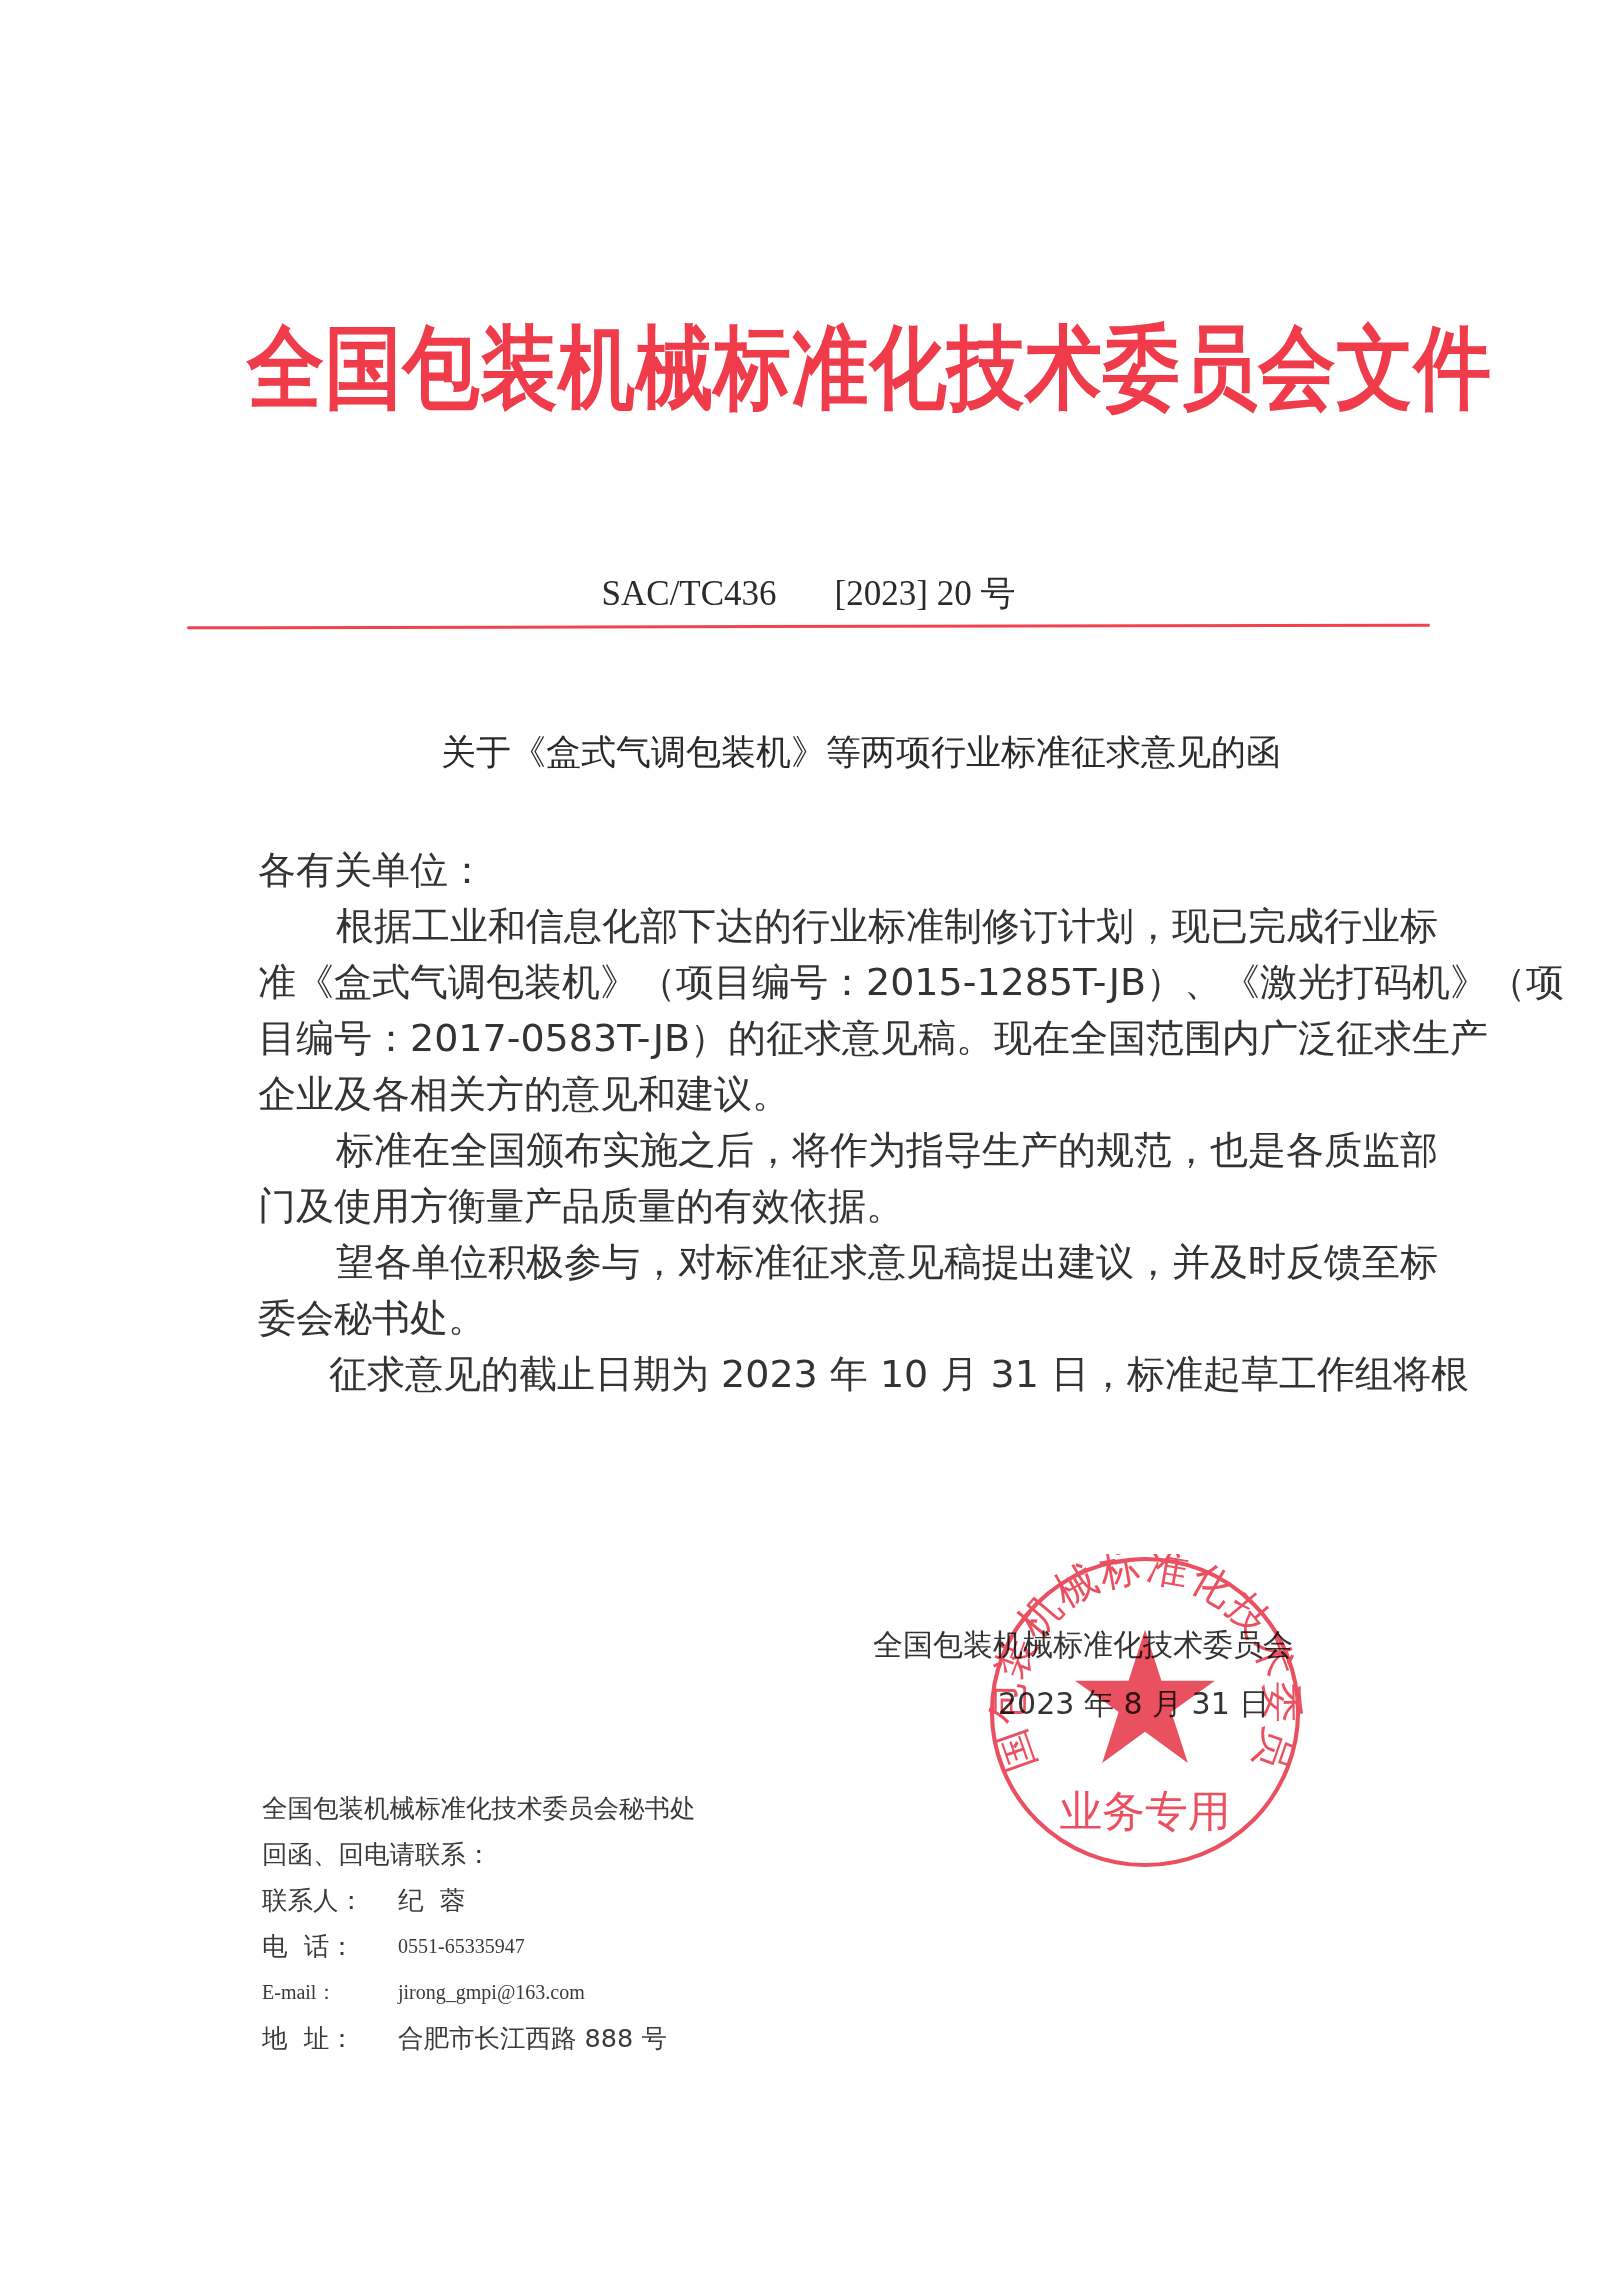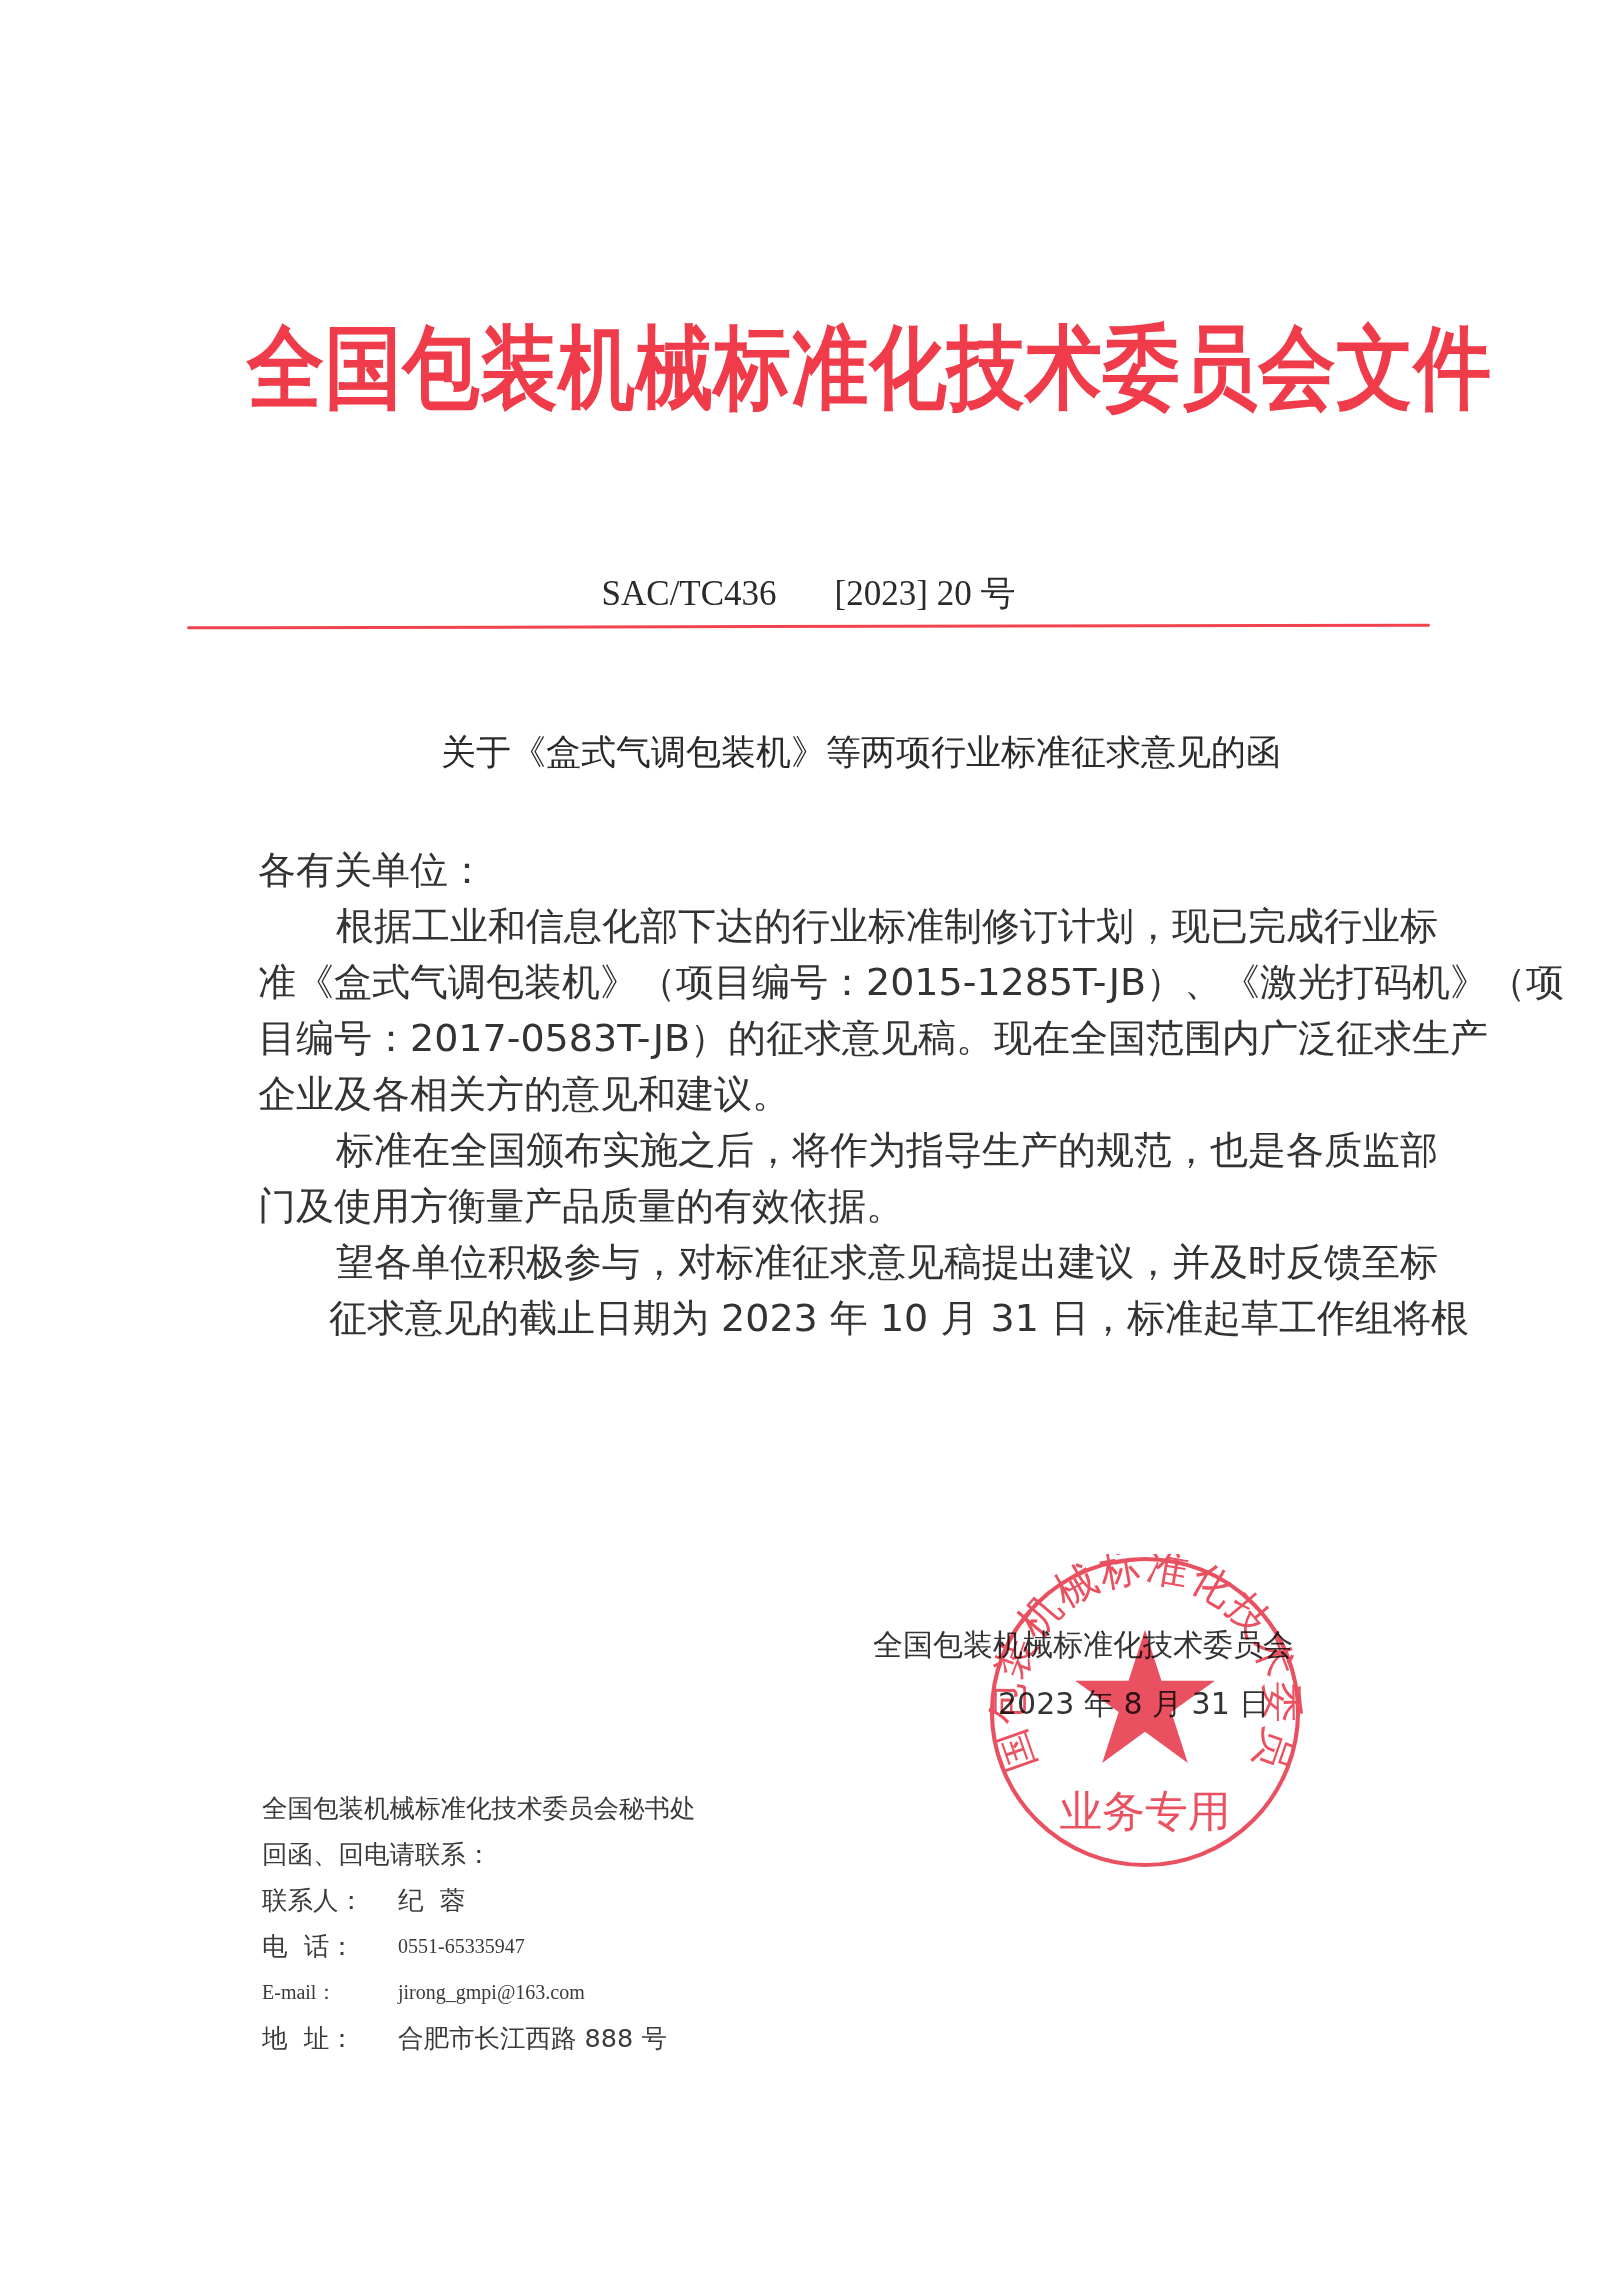--- a/index.html
+++ b/index.html
@@ -143,20 +143,21 @@
 
   <div class="body-text">
     <div class="line">各有关单位：</div>
     <div class="line indent">根据工业和信息化部下达的行业标准制修订计划，现已完成行业标</div>
     <div class="line">准《盒式气调包装机》（项目编号：2015-1285T-JB）、《激光打码机》（项</div>
     <div class="line">目编号：2017-0583T-JB）的征求意见稿。现在全国范围内广泛征求生产</div>
     <div class="line">企业及各相关方的意见和建议。</div>
     <div class="line indent">标准在全国颁布实施之后，将作为指导生产的规范，也是各质监部</div>
     <div class="line">门及使用方衡量产品质量的有效依据。</div>
     <div class="line indent">望各单位积极参与，对标准征求意见稿提出建议，并及时反馈至标</div>
+    <div class="line">委会秘书处。</div>
     <div class="line indent">征求意见的截止日期为 2023 年 10 月 31 日，标准起草工作组将根</div>
   </div>
 
   <div class="signature">
     <div class="org">全国包装机械标准化技术委员会</div>
     <div class="date">2023 年 8 月 31 日</div>
   </div>
 
   <svg class="stamp" viewBox="0 0 384 384" xmlns="http://www.w3.org/2000/svg">
     <defs>

